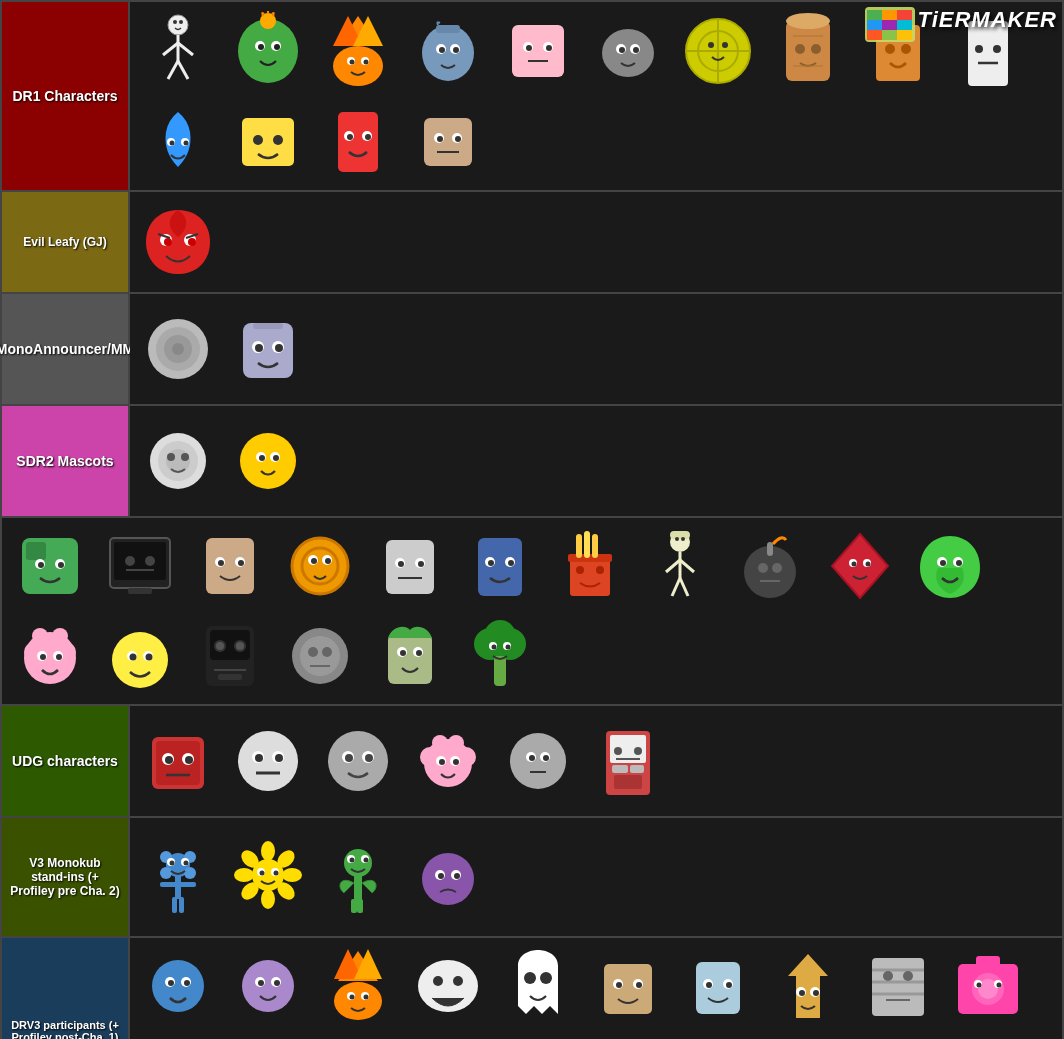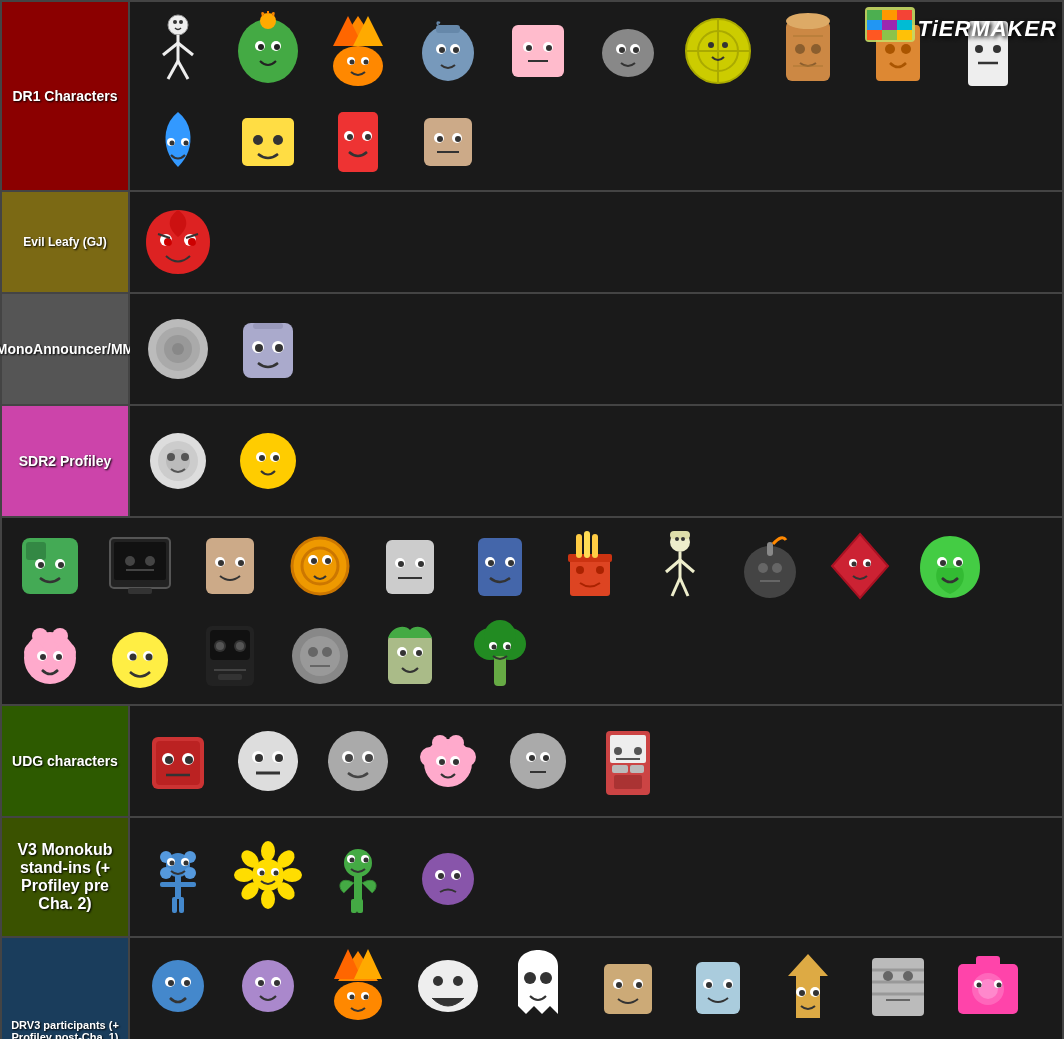--- a/index.html
+++ b/index.html
@@ -81,21 +81,21 @@
 
     
     .row-sdr2 .tier-label { background: #4A6000; min-height: 185px; }
     .row-sdr2 .tier-content { min-height: 185px; }
 
     
     .row-udg .tier-label { background: #2D5A00; min-height: 110px; }
     .row-udg .tier-content { min-height: 110px; }
 
     
-    .row-v3 .tier-label { background: #3A5200; min-height: 118px; font-size: 16px; }
+    .row-v3 .tier-label { background: #3A5200; min-height: 118px; font-size: 12px; }
     .row-v3 .tier-content { min-height: 118px; }
 
     
     .row-drv3 .tier-label { background: #1A3D5C; min-height: 175px; font-size: 11px; }
     .row-drv3 .tier-content { min-height: 175px; }
 
     
     .char-svg {
       width: 80px;
       height: 80px;
@@ -103,21 +103,21 @@
   </style>
 </head>
 <body>
 
 <div class="tier-list">
 
   <div class="tier-row row-dr1">
     <div class="tier-label">DR1 Characters</div>
     <div class="tier-content" style="position:relative;">
 
-      <div style="position:absolute; top:5px; right:5px; z-index:10; display:flex; align-items:flex-end; gap:3px;">
+      <div style="position:absolute; top:5px; right:5px; z-index:10; display:flex; align-items:flex-start; gap:3px;">
         <div style="background: rgba(200,220,100,0.9); width:50px; height:35px; border-radius:4px; display:flex; align-items:center; justify-content:center; overflow:hidden;">
           <svg width="45" height="30" viewBox="0 0 45 30">
             <rect x="0" y="0" width="15" height="10" fill="#4CAF50"></rect>
             <rect x="15" y="0" width="15" height="10" fill="#FF9800"></rect>
             <rect x="30" y="0" width="15" height="10" fill="#F44336"></rect>
             <rect x="0" y="10" width="15" height="10" fill="#2196F3"></rect>
             <rect x="15" y="10" width="15" height="10" fill="#9C27B0"></rect>
             <rect x="30" y="10" width="15" height="10" fill="#00BCD4"></rect>
             <rect x="0" y="20" width="15" height="10" fill="#FF5722"></rect>
             <rect x="15" y="20" width="15" height="10" fill="#8BC34A"></rect>
@@ -330,21 +330,21 @@
           <circle cx="31" cy="39" r="4" fill="#333"></circle>
           <circle cx="51" cy="39" r="4" fill="#333"></circle>
           <path d="M30 54 Q40 62 50 54" stroke="#333" stroke-width="2.5" fill="none"></path>
           <rect x="25" y="14" width="30" height="6" rx="3" fill="#9999BB"></rect>
         </svg>
       </div>
     </div>
   </div>
 
   <div class="tier-row row-sdr2mascots">
-    <div class="tier-label">SDR2 Profiley</div>
+    <div class="tier-label">SDR2 Mascots</div>
     <div class="tier-content">
       <div class="char-slot">
         <svg class="char-svg" viewBox="0 0 80 80">
           <circle cx="40" cy="40" r="28" fill="#DDDDDD"></circle>
           <circle cx="40" cy="40" r="20" fill="#CCCCCC"></circle>
           <circle cx="40" cy="40" r="12" fill="#BBBBBB"></circle>
           <circle cx="33" cy="36" r="4" fill="#555"></circle>
           <circle cx="47" cy="36" r="4" fill="#555"></circle>
           <path d="M33 48 Q40 54 47 48" stroke="#555" stroke-width="2" fill="none"></path>
         </svg>

